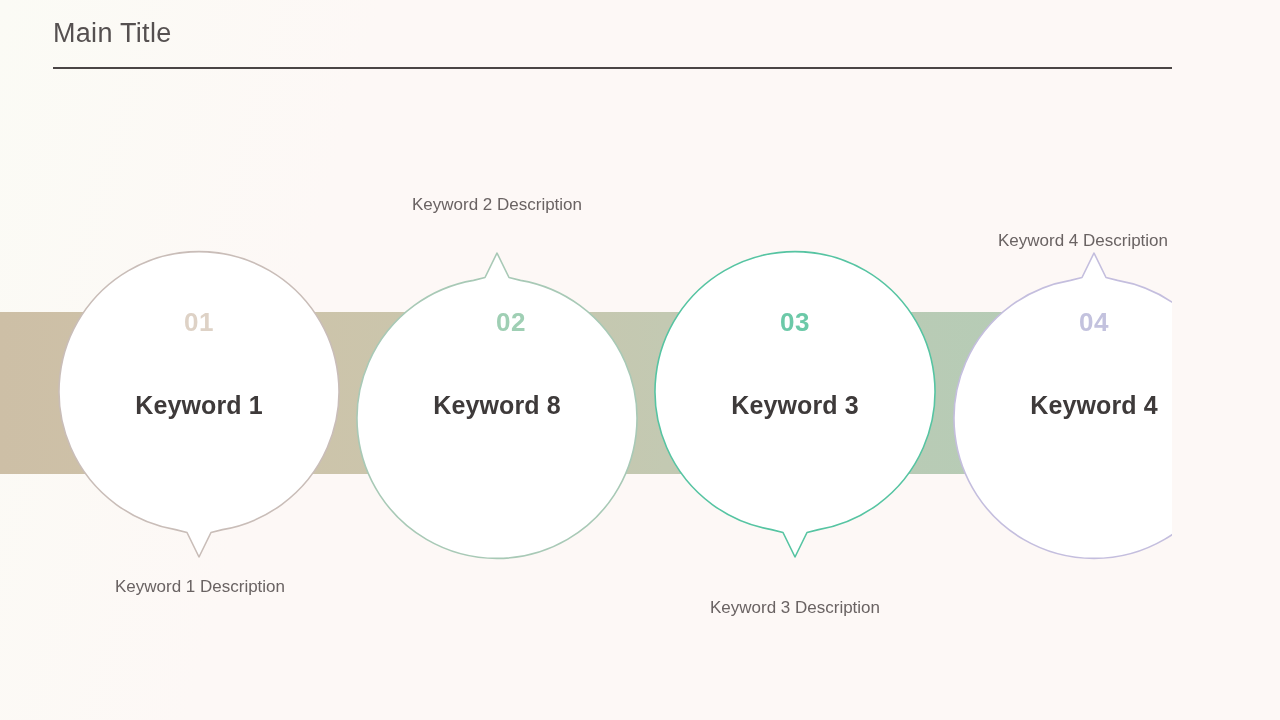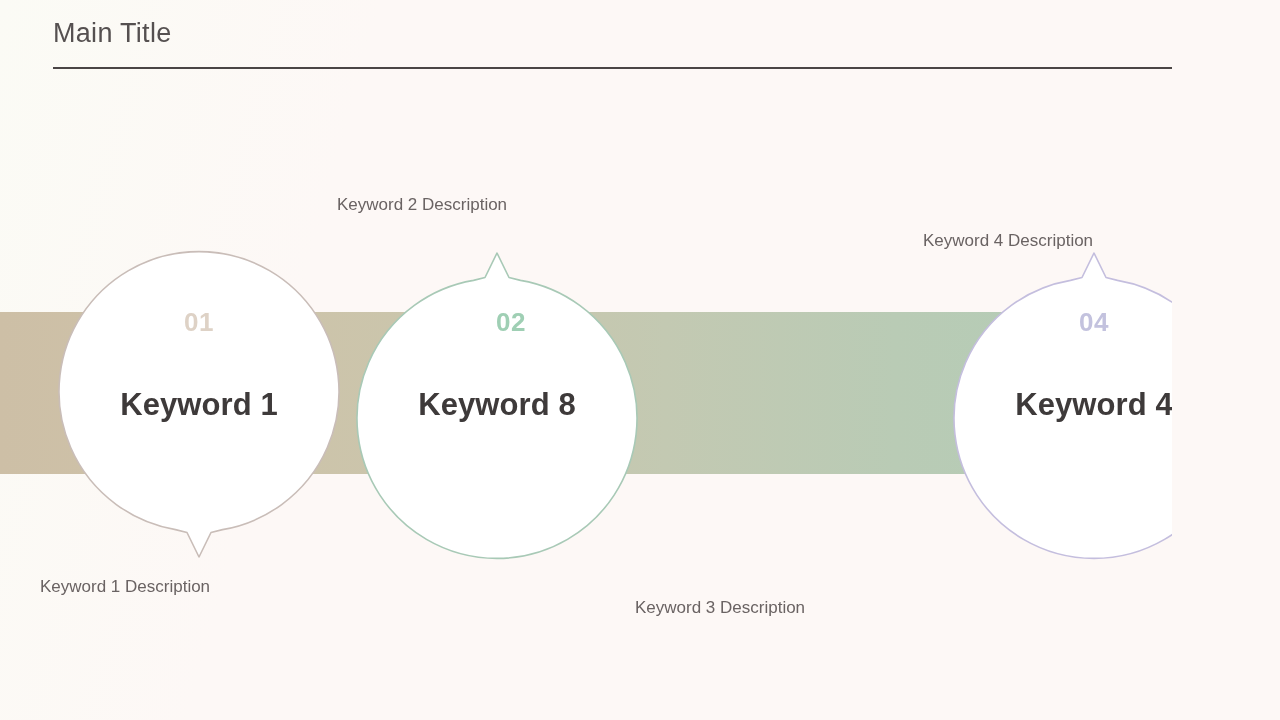--- a/index.html
+++ b/index.html
@@ -91,38 +91,39 @@
     text-align: center;
     pointer-events: none;
   }
   .node-num {
     font-size: 26px;
     font-weight: 700;
     letter-spacing: 0.5px;
     line-height: 28px;
   }
   .node-label {
-    font-size: 31px;
+    font-size: 25px;
     font-weight: 700;
     color: #3e3a3a;
     letter-spacing: 0.1px;
     line-height: 30px;
     margin-top: 36px;
   }
 
   
   .node.down .node-content.num { top: 58px; }
   .node.down .node-content.label { top: 140px; }
   .node.up .node-content.num { top: 78px; }
   .node.up .node-content.label { top: 160px; }
 
   
   .desc {
     position: absolute;
     width: 320px;
+    text-align: center;
     font-size: 17px;
     font-weight: 400;
     color: #6a6363;
     line-height: 22px;
     white-space: nowrap;
   }
 </style>
 </head>
 <body>
 
@@ -167,20 +168,36 @@
                  Z" fill="#ffffff" stroke="#a8c9b6" stroke-width="1.6" stroke-linejoin="round"></path>
       </svg>
       <div class="node-content num">
         <span class="node-num" style="color:#9fcfb4;margin-left:28px;">02</span>
       </div>
       <div class="node-content label">
         <span class="node-label">Keyword 8</span>
       </div>
     </div>
 
+    <div class="node down" style="left:650px; top:250px;">
+      <svg width="290" height="330" viewBox="0 0 290 330">
+        <path d="M 168.5 279.6
+                 A 140 140 0 1 0 121.5 279.6
+                 L 133 282.5
+                 L 145 307
+                 L 157 282.5
+                 Z" fill="#ffffff" stroke="#56c4a2" stroke-width="1.6" stroke-linejoin="round"></path>
+      </svg>
+      <div class="node-content num">
+        <span class="node-num" style="color:#6cc9a8;">03</span>
+      </div>
+      <div class="node-content label">
+        <span class="node-label">Keyword 3</span>
+      </div>
+    </div>
 
     <div class="node up" style="left:949px; top:230px;">
       <svg width="290" height="330" viewBox="0 0 290 330">
         <path d="M 121.5 50.4
                  A 140 140 0 1 0 168.5 50.4
                  L 157 47.5
                  L 145 23
                  L 133 47.5
                  Z" fill="#ffffff" stroke="#c4bede" stroke-width="1.6" stroke-linejoin="round"></path>
       </svg>

